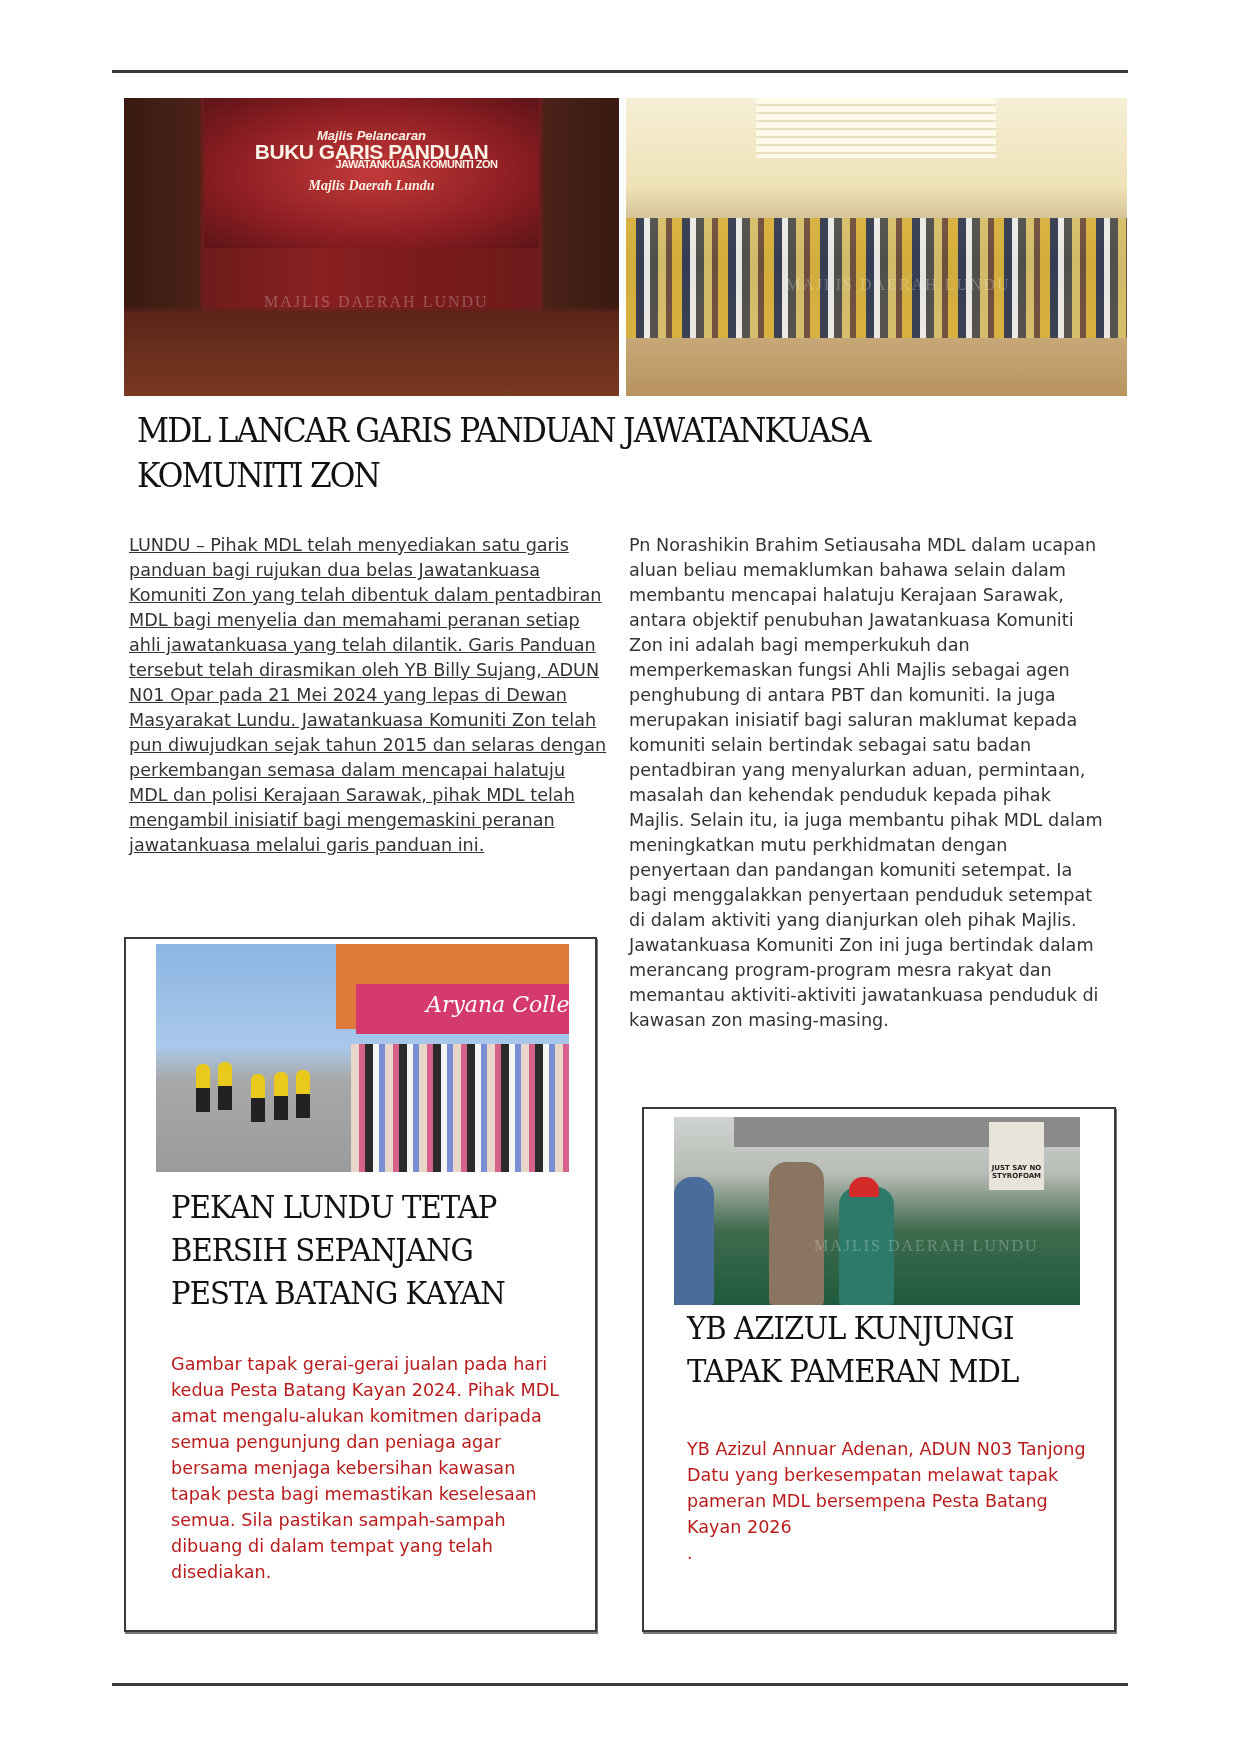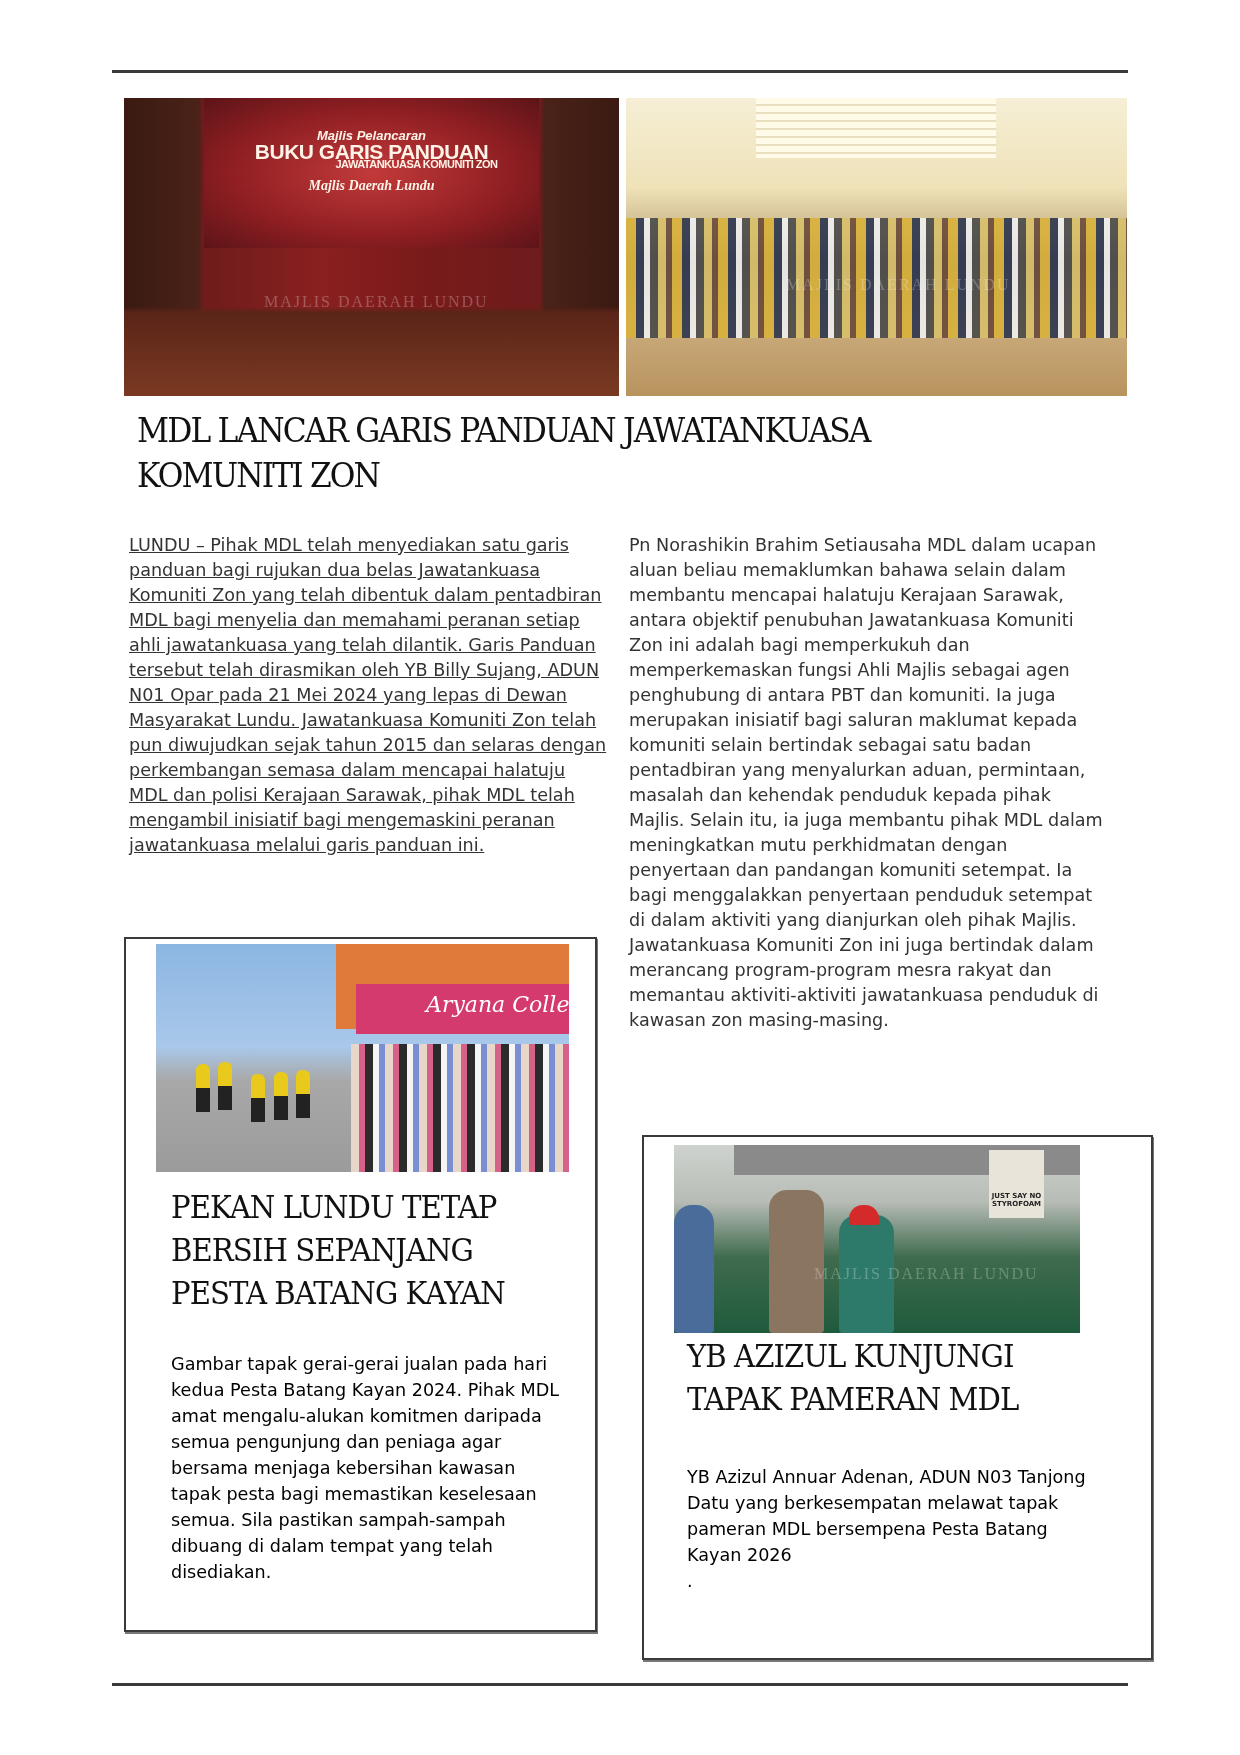--- a/index.html
+++ b/index.html
@@ -35,42 +35,42 @@
     background: repeating-linear-gradient(to right, #d9b23a 0 10px, #2c3550 10px 18px, #f0f0f0 18px 24px, #4a4a4a 24px 32px, #d8c06a 32px 40px, #6a4a3a 40px 46px); opacity:0.9; }
 
   .headline { position:absolute; left:137px; top:408px; width:960px; margin:0; font-family:"DejaVu Serif", serif; font-weight:normal; font-size:34px; line-height:45px; color:#111; letter-spacing:-2px; transform:scaleX(0.92); transform-origin:left top; }
 
   .col { position:absolute; top:533px; font-family:"DejaVu Sans", sans-serif; font-size:17.6px; line-height:25px; color:#333; margin:0; }
   .col.left { left:129px; width:480px;text-decoration:underline; }
   .col.right { left:629px; width:480px; }
 
   .box { position:absolute; border:2px solid #3a3a3a; background:#fff; box-shadow:1px 2px 0 #777; }
   #box-left { left:124px; top:937px; width:469px; height:691px; }
-  #box-right { left:642px; top:1135px; width:470px; height:521px;padding-left:37px; }
+  #box-right { left:642px; top:1107px; width:470px; height:521px; }
 
   
   #photo3 { left:30px; top:5px; width:413px; height:228px;
     background: linear-gradient(to bottom, #8cb6e2 0%, #a9c8ea 45%, #a8a8a8 60%, #9b9b9b 100%); }
   #photo3 .building { position:absolute; left:180px; top:0; width:233px; height:85px; background:#e07a3a; }
   #photo3 .tent { position:absolute; left:200px; top:40px; width:213px; height:50px; background:#d43a6e; color:#fff; font-family:"DejaVu Serif", serif; font-style:italic; font-size:22px; padding:8px 0 0 70px; box-sizing:border-box; white-space:nowrap; overflow:hidden; }
   #photo3 .clothes { position:absolute; left:195px; top:100px; width:218px; height:128px; background:repeating-linear-gradient(to right, #e8d7c8 0 8px, #d6628a 8px 14px, #2b2b2b 14px 22px, #f5f5f5 22px 28px, #7a8ed4 28px 34px); }
   #photo3 .walker { position:absolute; width:14px; height:48px; background:linear-gradient(#e8c91c 0 50%, #222 50% 100%); border-radius:6px 6px 0 0; }
 
   
   #photo4 { left:30px; top:8px; width:406px; height:188px;
     background: linear-gradient(to bottom, #cfd3cf 0%, #b8bcb6 30%, #3f6b4e 60%, #1f5a3c 100%); }
   #photo4 .tentroof { position:absolute; left:60px; top:0; width:346px; height:30px; background:#8a8a8a; }
   #photo4 .sign { position:absolute; left:315px; top:5px; width:55px; height:68px; background:#e9e4da; color:#222; font-family:"DejaVu Sans", sans-serif; font-size:7px; font-weight:bold; text-align:center; padding-top:42px; box-sizing:border-box; }
   #photo4 .fig { position:absolute; border-radius:18px 18px 4px 4px; }
 
   .box-title { position:absolute; font-family:"DejaVu Serif", serif; font-weight:normal; color:#111; margin:0; letter-spacing:-1px; transform:scaleX(0.94); transform-origin:left top; }
   #box-left .box-title { left:45px; top:247px; width:400px; font-size:31px; line-height:43px; }
   #box-right .box-title { left:43px; top:198px; width:400px; font-size:31px; line-height:43px; }
 
-  .box-text { position:absolute; font-family:"DejaVu Sans", sans-serif; font-size:17.6px; line-height:26px; color:#000000; margin:0; }
+  .box-text { position:absolute; font-family:"DejaVu Sans", sans-serif; font-size:17.6px; line-height:26px; color:#b91c1c; margin:0; }
   #box-left .box-text { left:45px; top:412px; width:395px; }
   #box-right .box-text { left:43px; top:327px; width:410px; white-space:pre-line; }
 </style>
 </head>
 <body>
 
 <div class="rule top"></div>
 
 <div class="photo" id="photo1" title="Group photo of committee members holding guidebooks on stage">
   <div class="banner">

